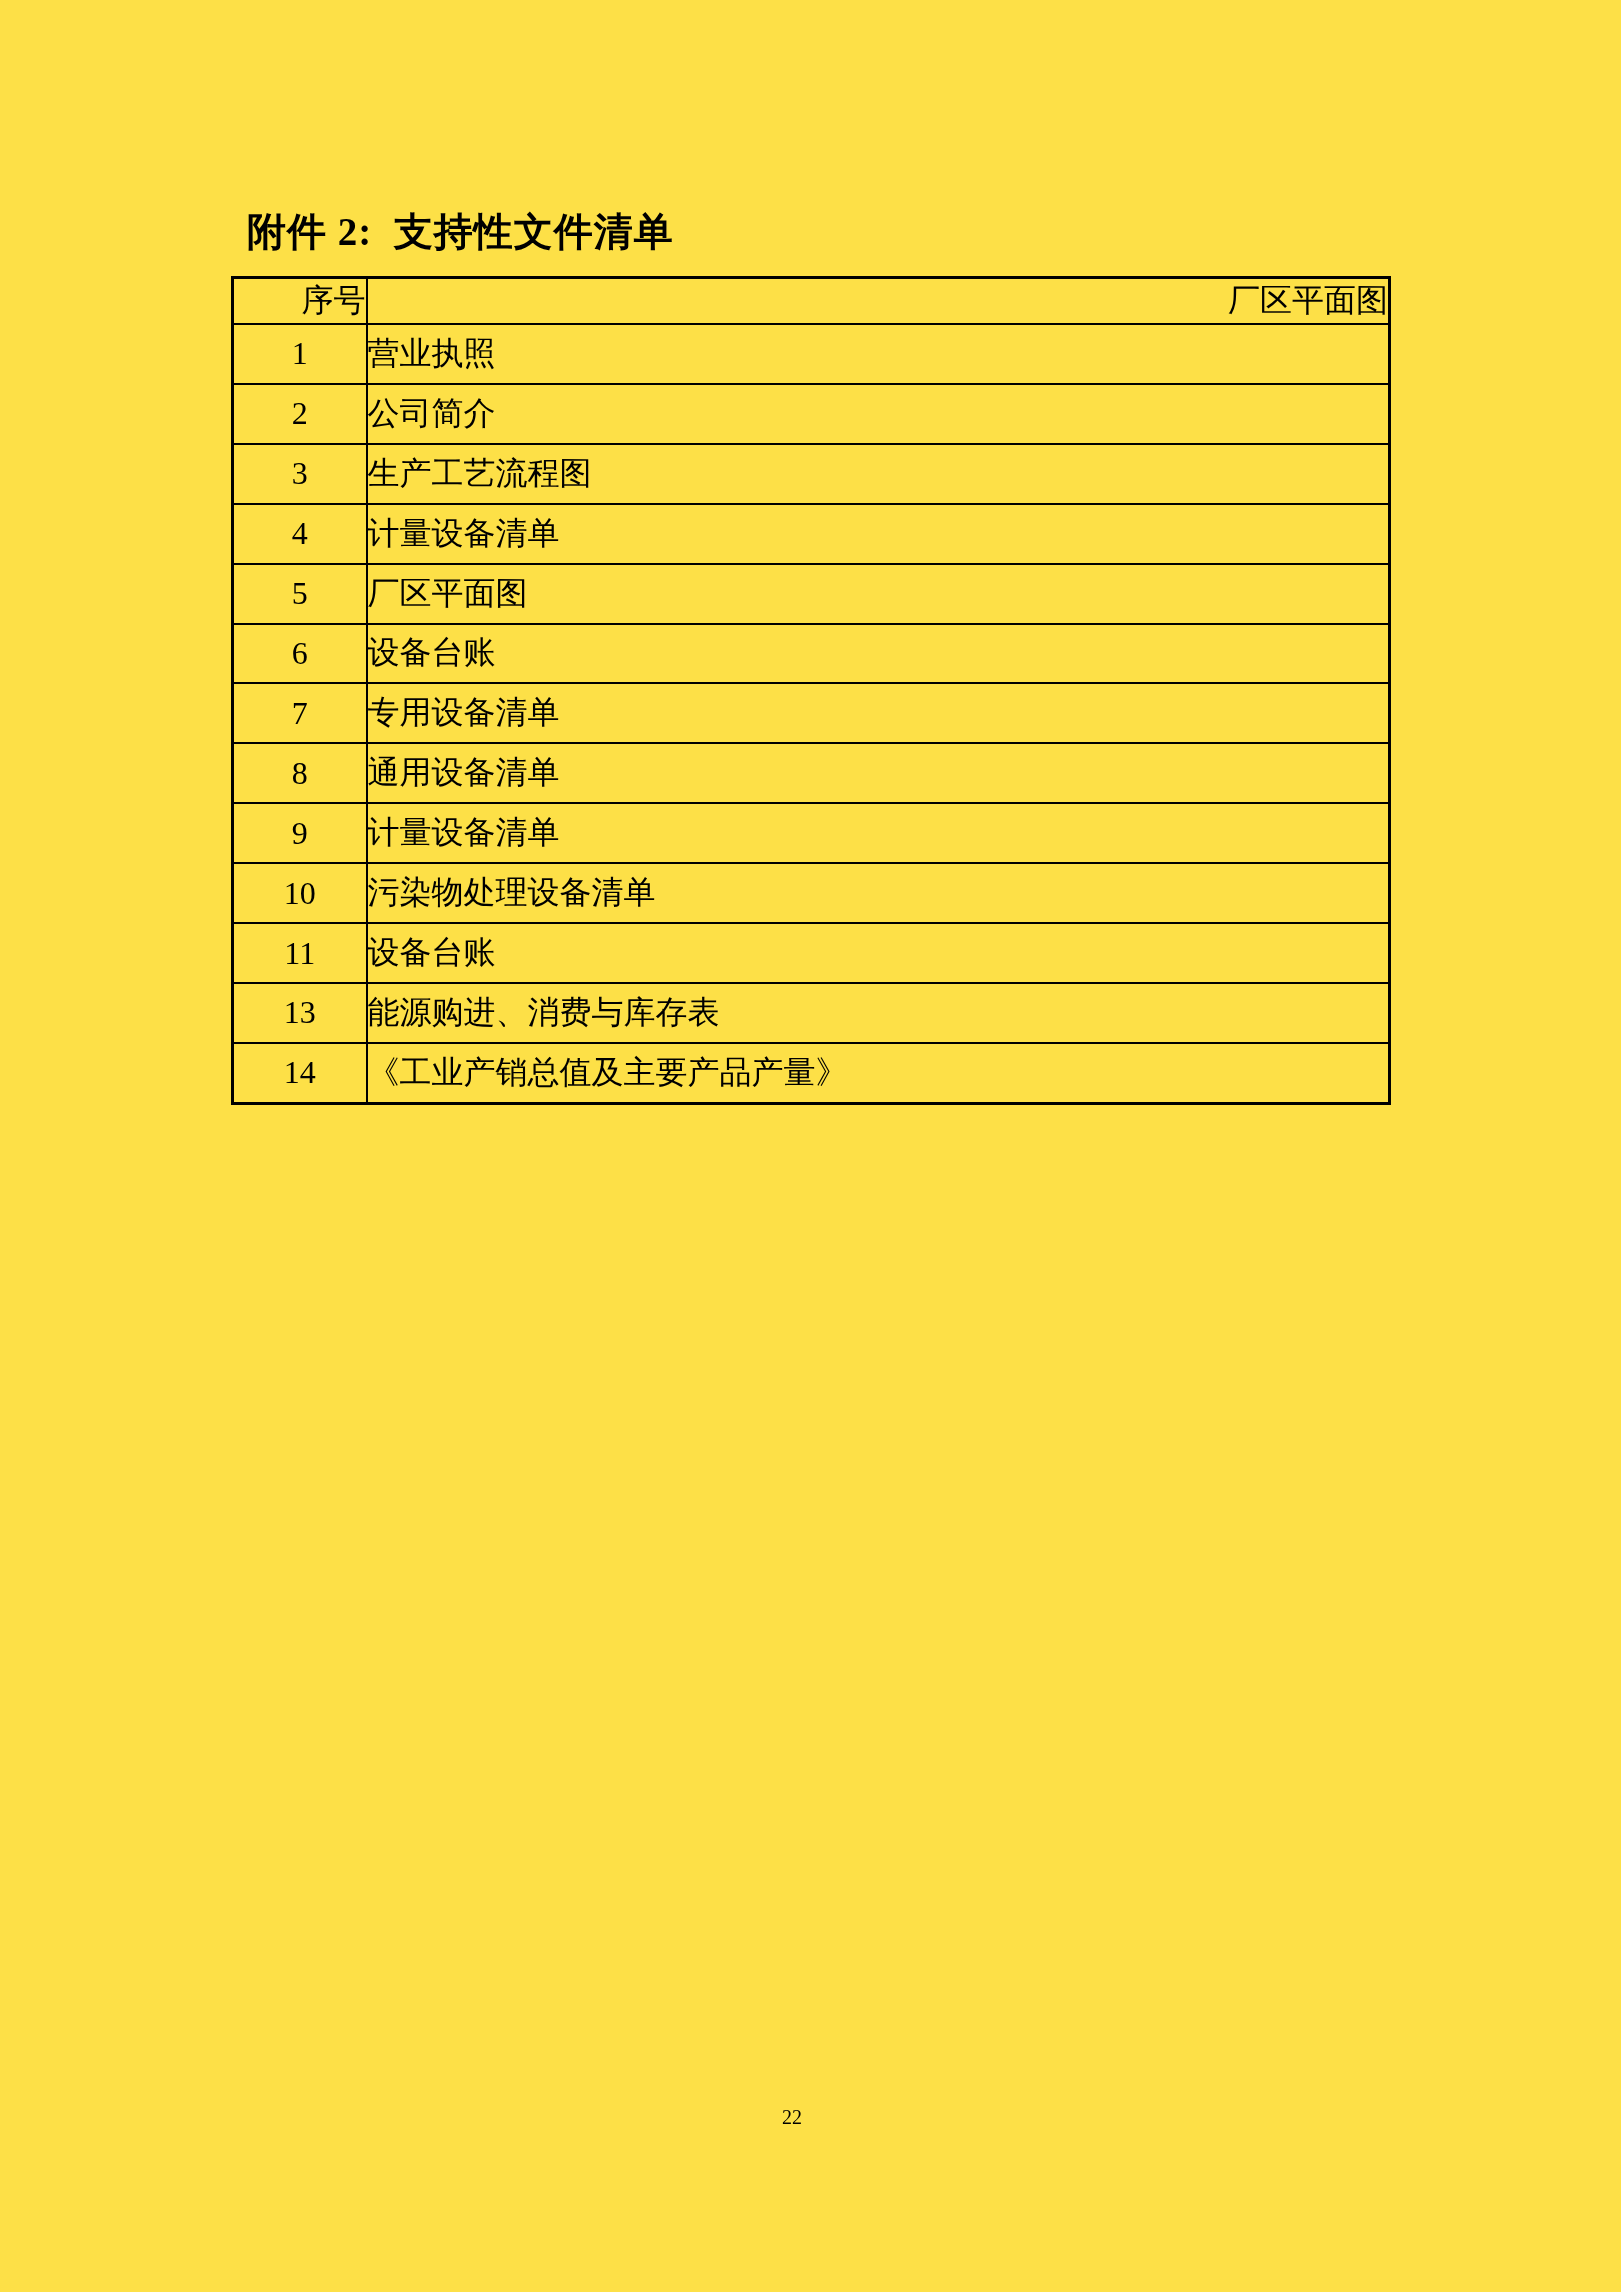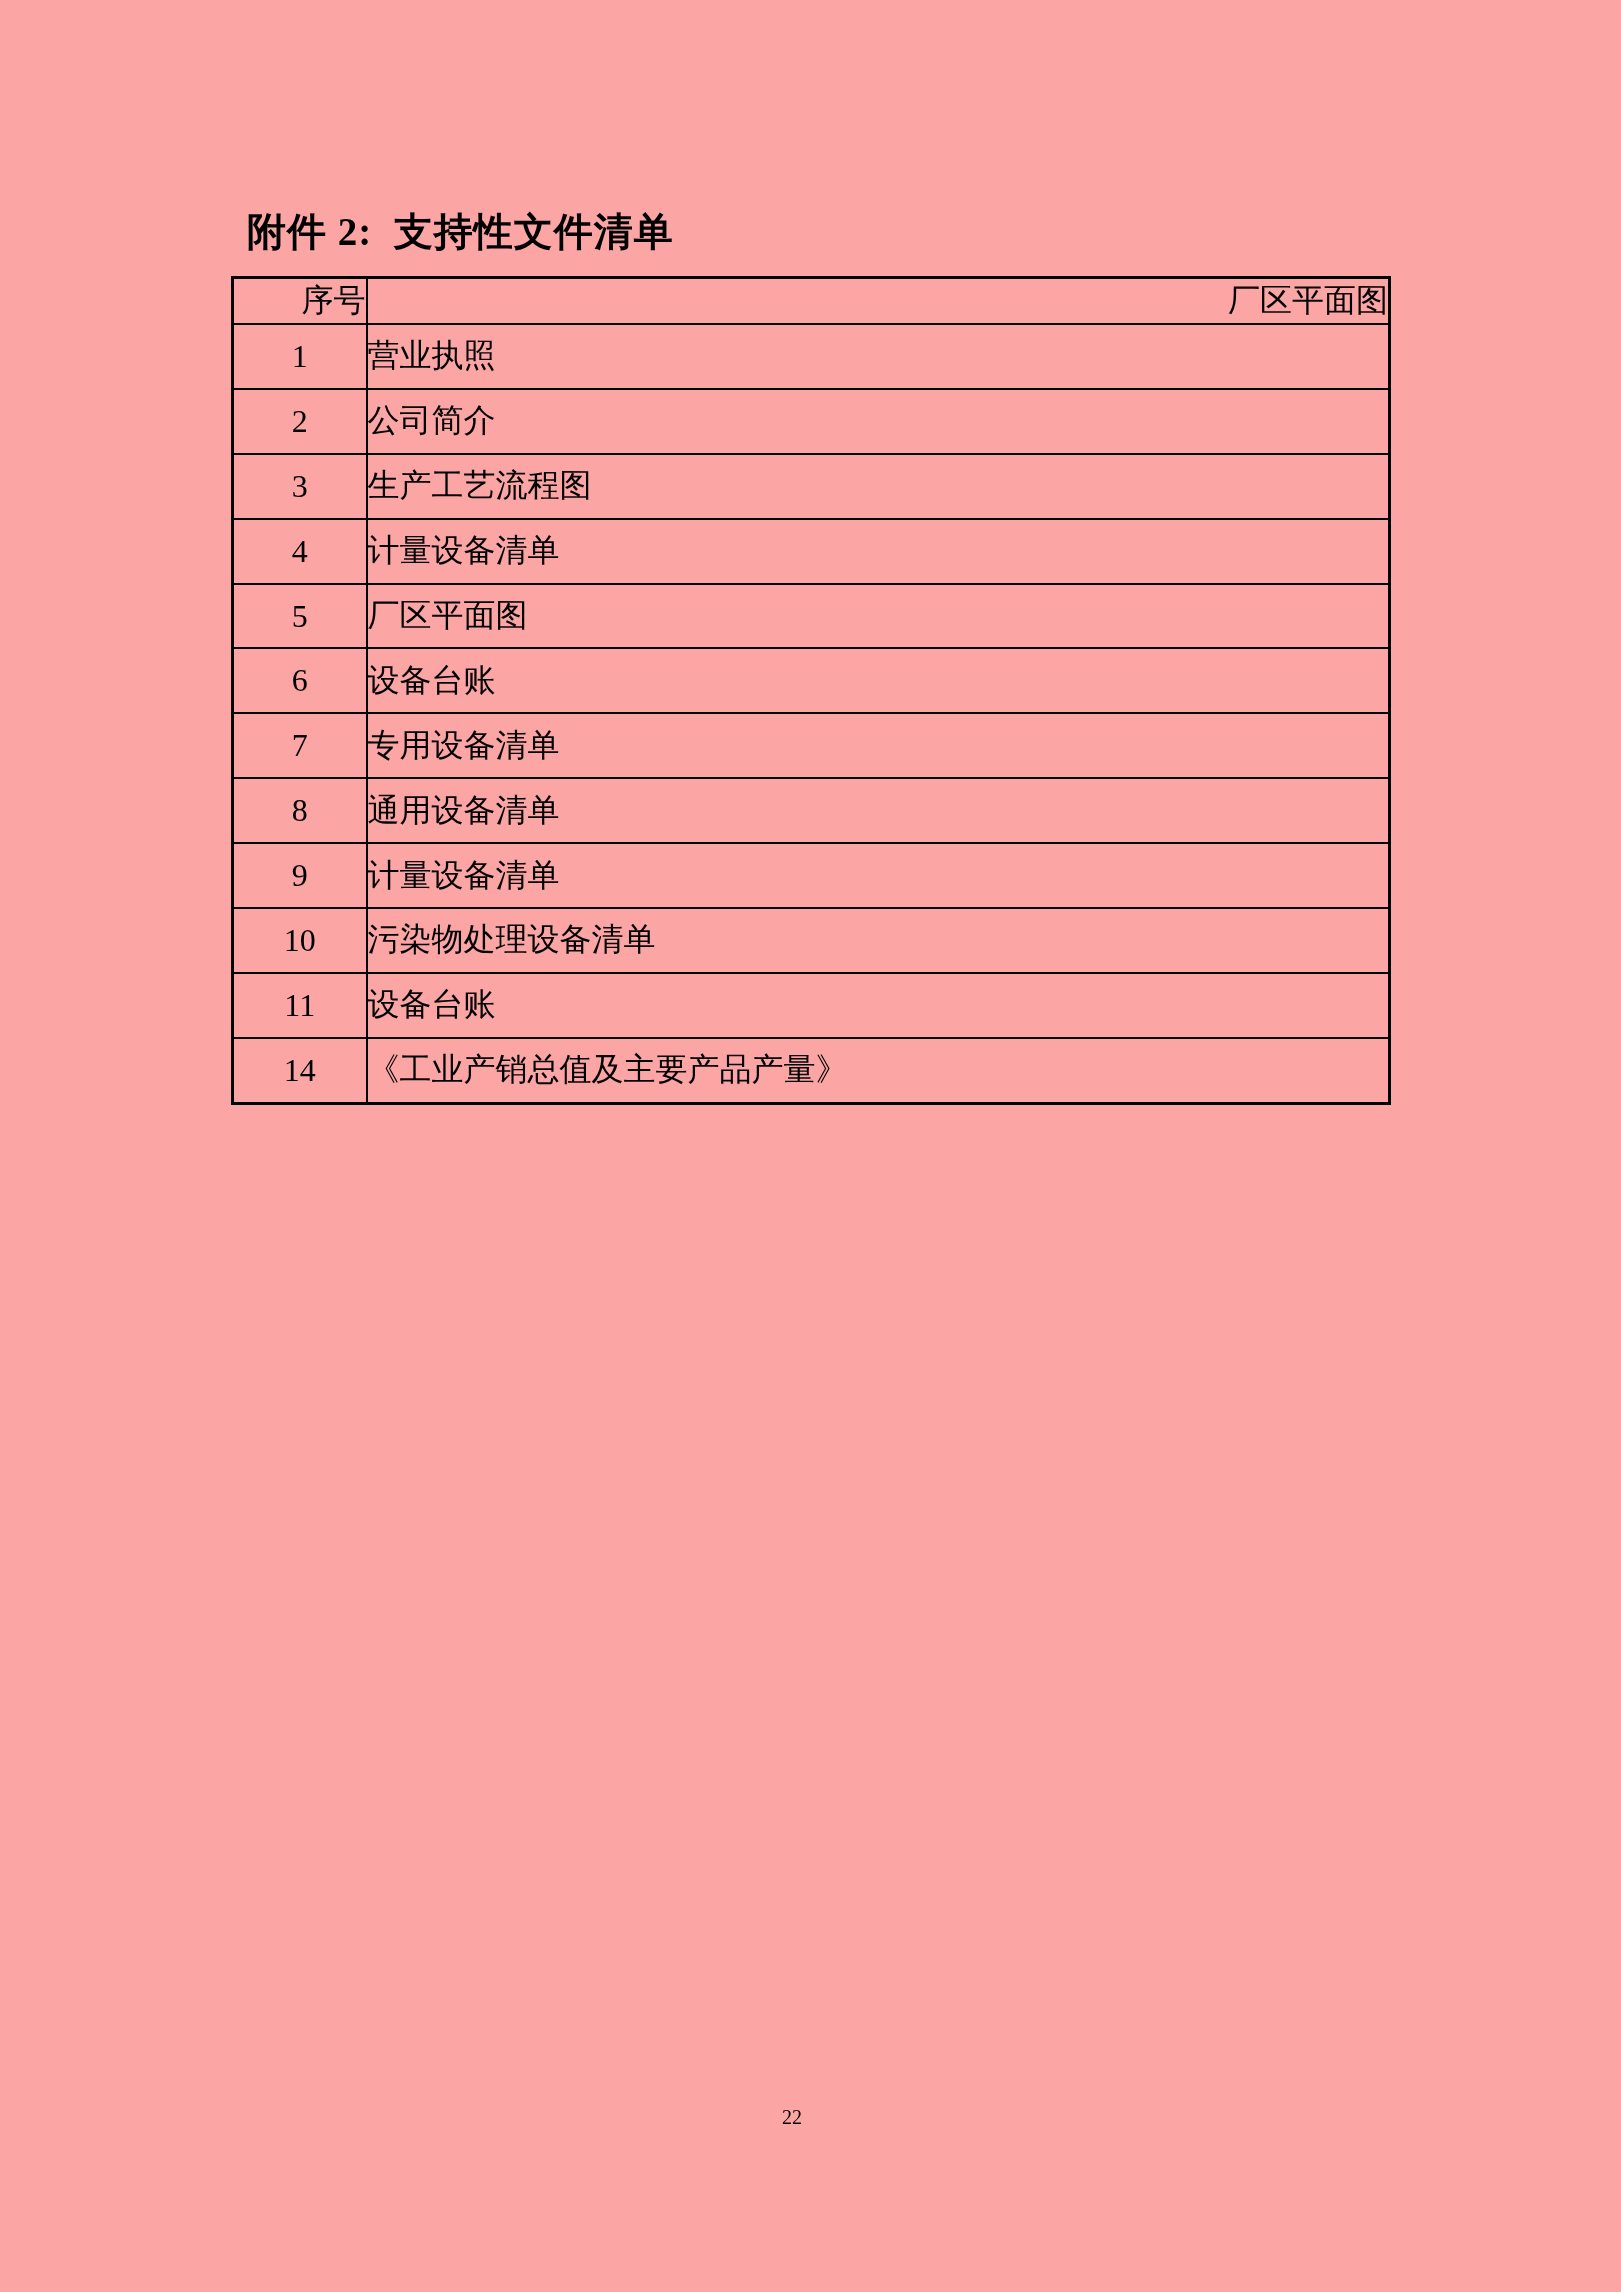--- a/index.html
+++ b/index.html
@@ -4,21 +4,21 @@
 <style>
   html, body {
     margin: 0;
     padding: 0;
     background: #ffffff;
   }
   .page {
     position: relative;
     width: 1621px;
     height: 2293px;
-    background: #fca5a5;
+    background: #fde047;
     color: #000000;
     font-family: "Liberation Serif", "DejaVu Serif", serif;
     overflow: hidden;
   }
   .doc-title {
     position: absolute;
     left: 247px;
     top: 206px;
     margin: 0;
     font-size: 39px;
@@ -120,20 +120,24 @@
         </tr>
         <tr>
           <td class="cell-no">10</td>
           <td class="cell-name">污染物处理设备清单</td>
         </tr>
         <tr>
           <td class="cell-no">11</td>
           <td class="cell-name">设备台账</td>
         </tr>
         <tr>
+          <td class="cell-no">13</td>
+          <td class="cell-name">能源购进、消费与库存表</td>
+        </tr>
+        <tr>
           <td class="cell-no">14</td>
           <td class="cell-name">《工业产销总值及主要产品产量》</td>
         </tr>
       </tbody>
   </table>
 
   <div class="page-number">22</div>
 
 </div>
 

